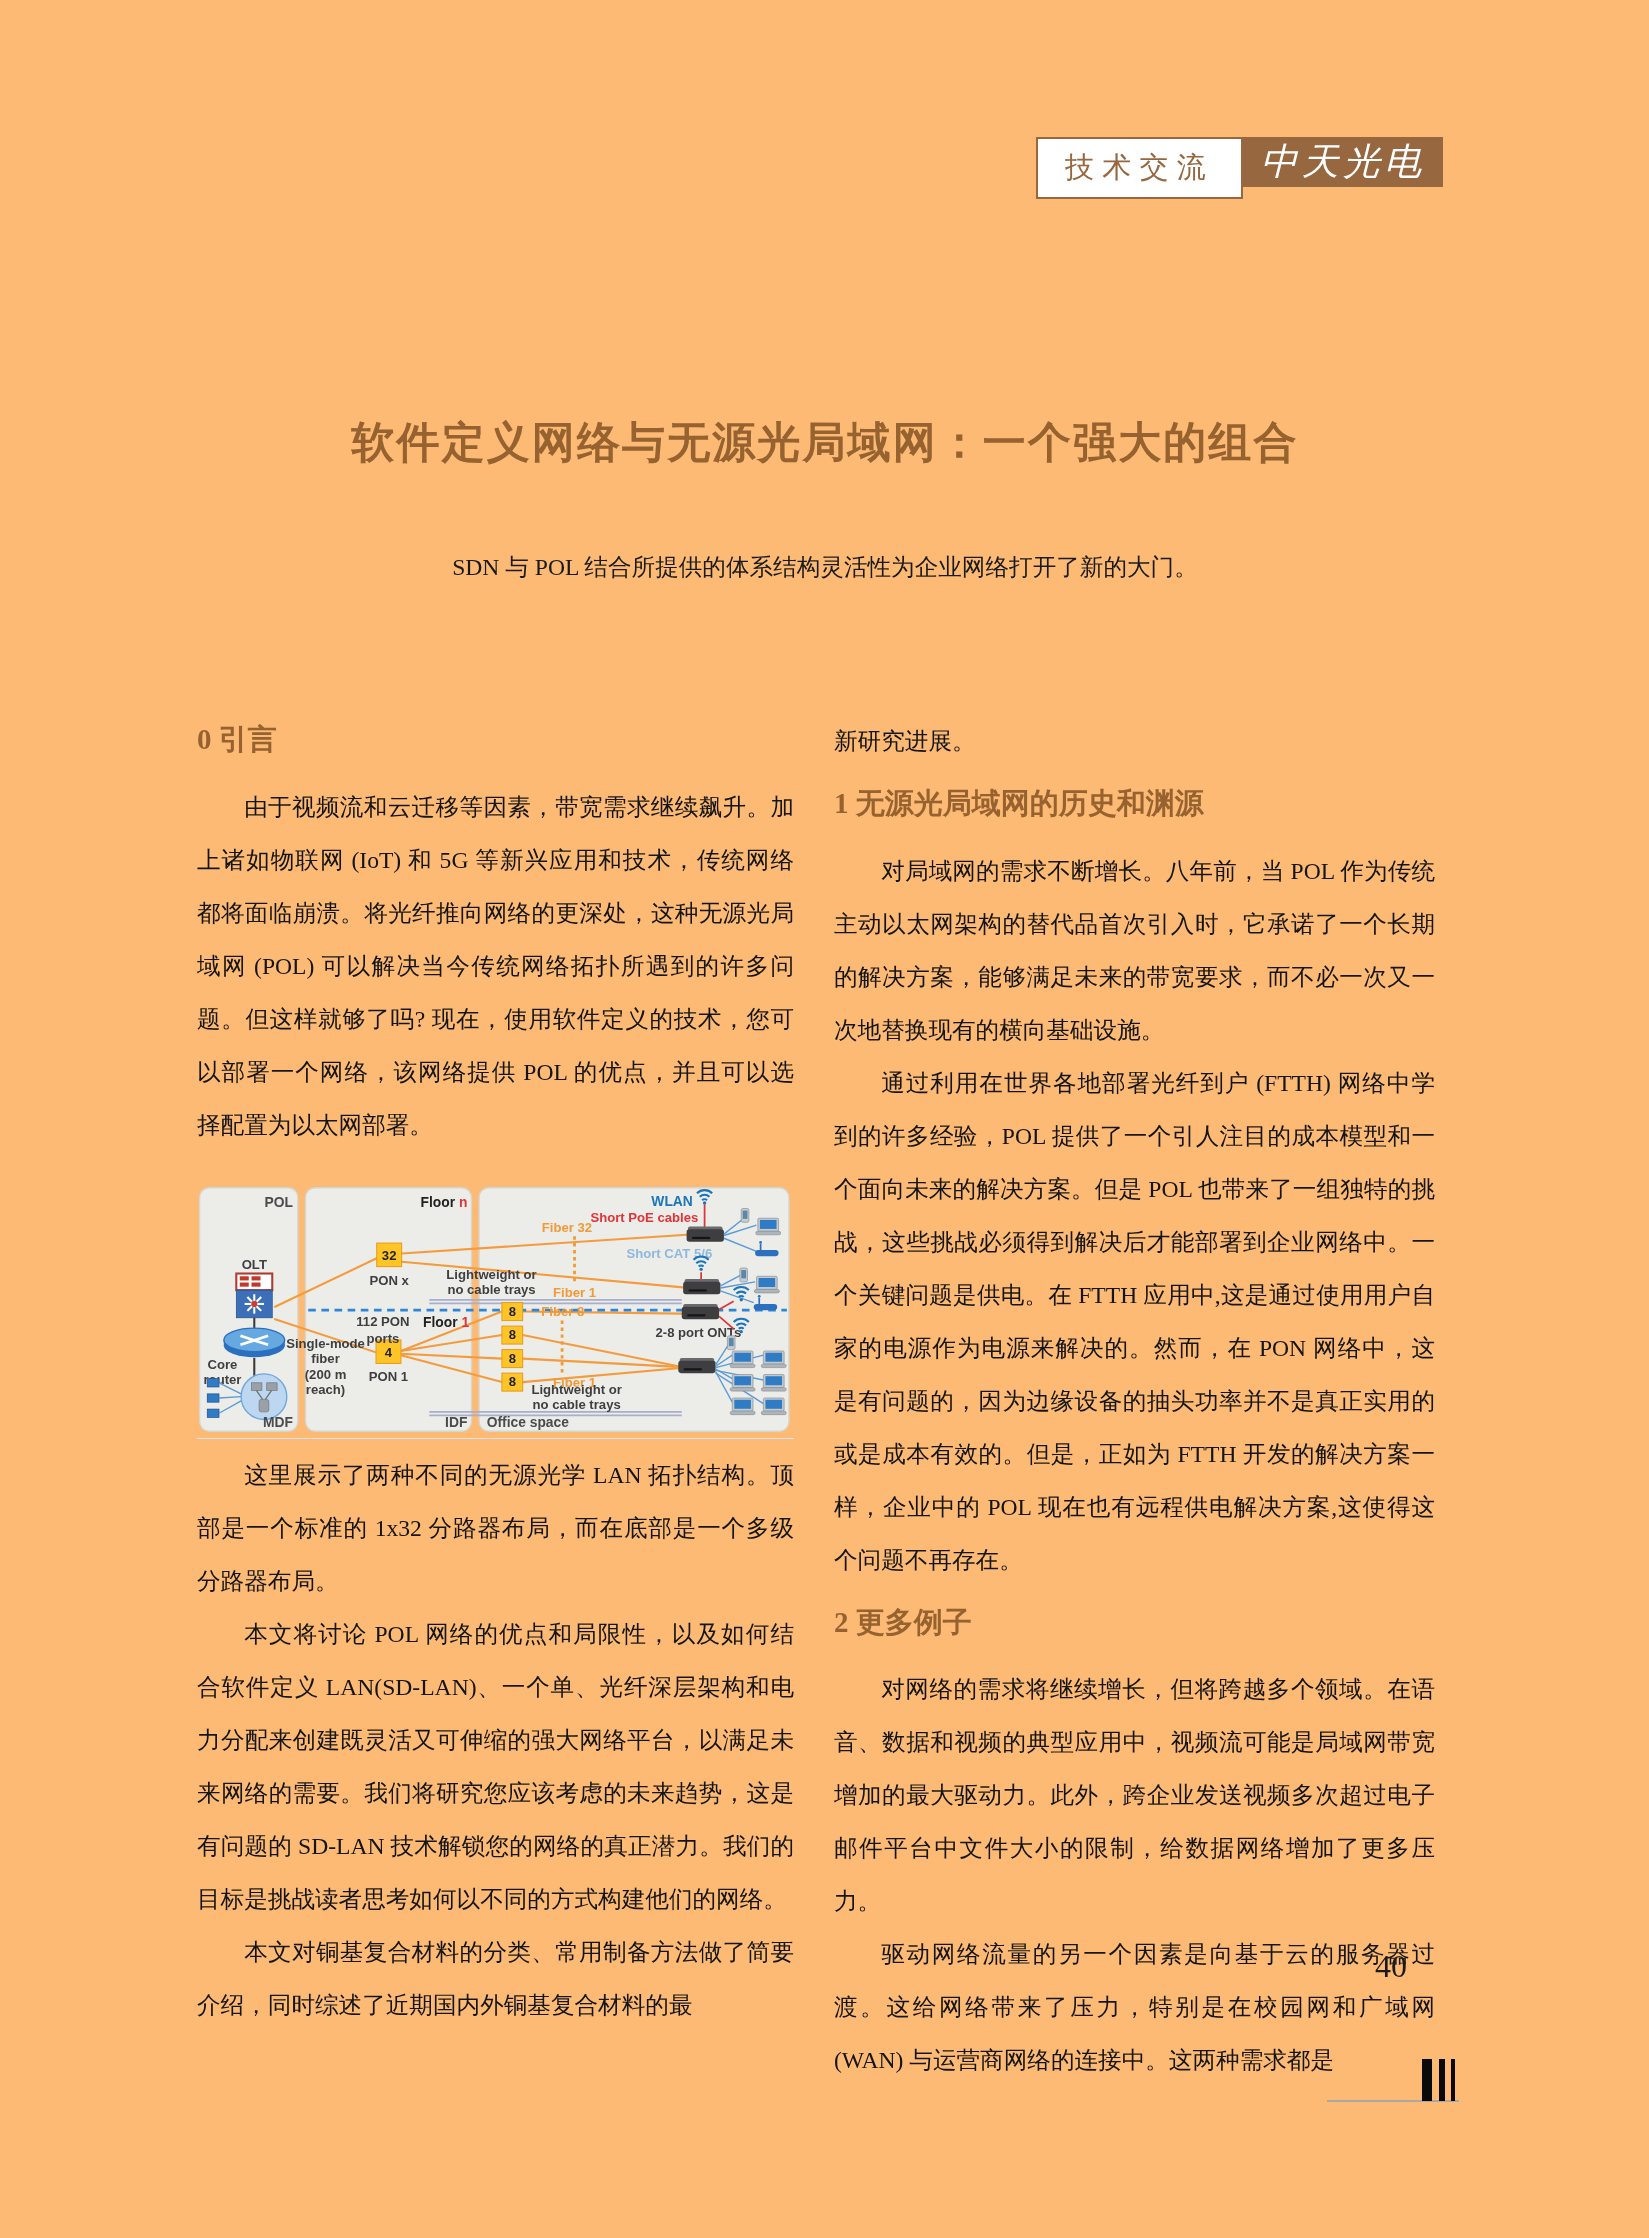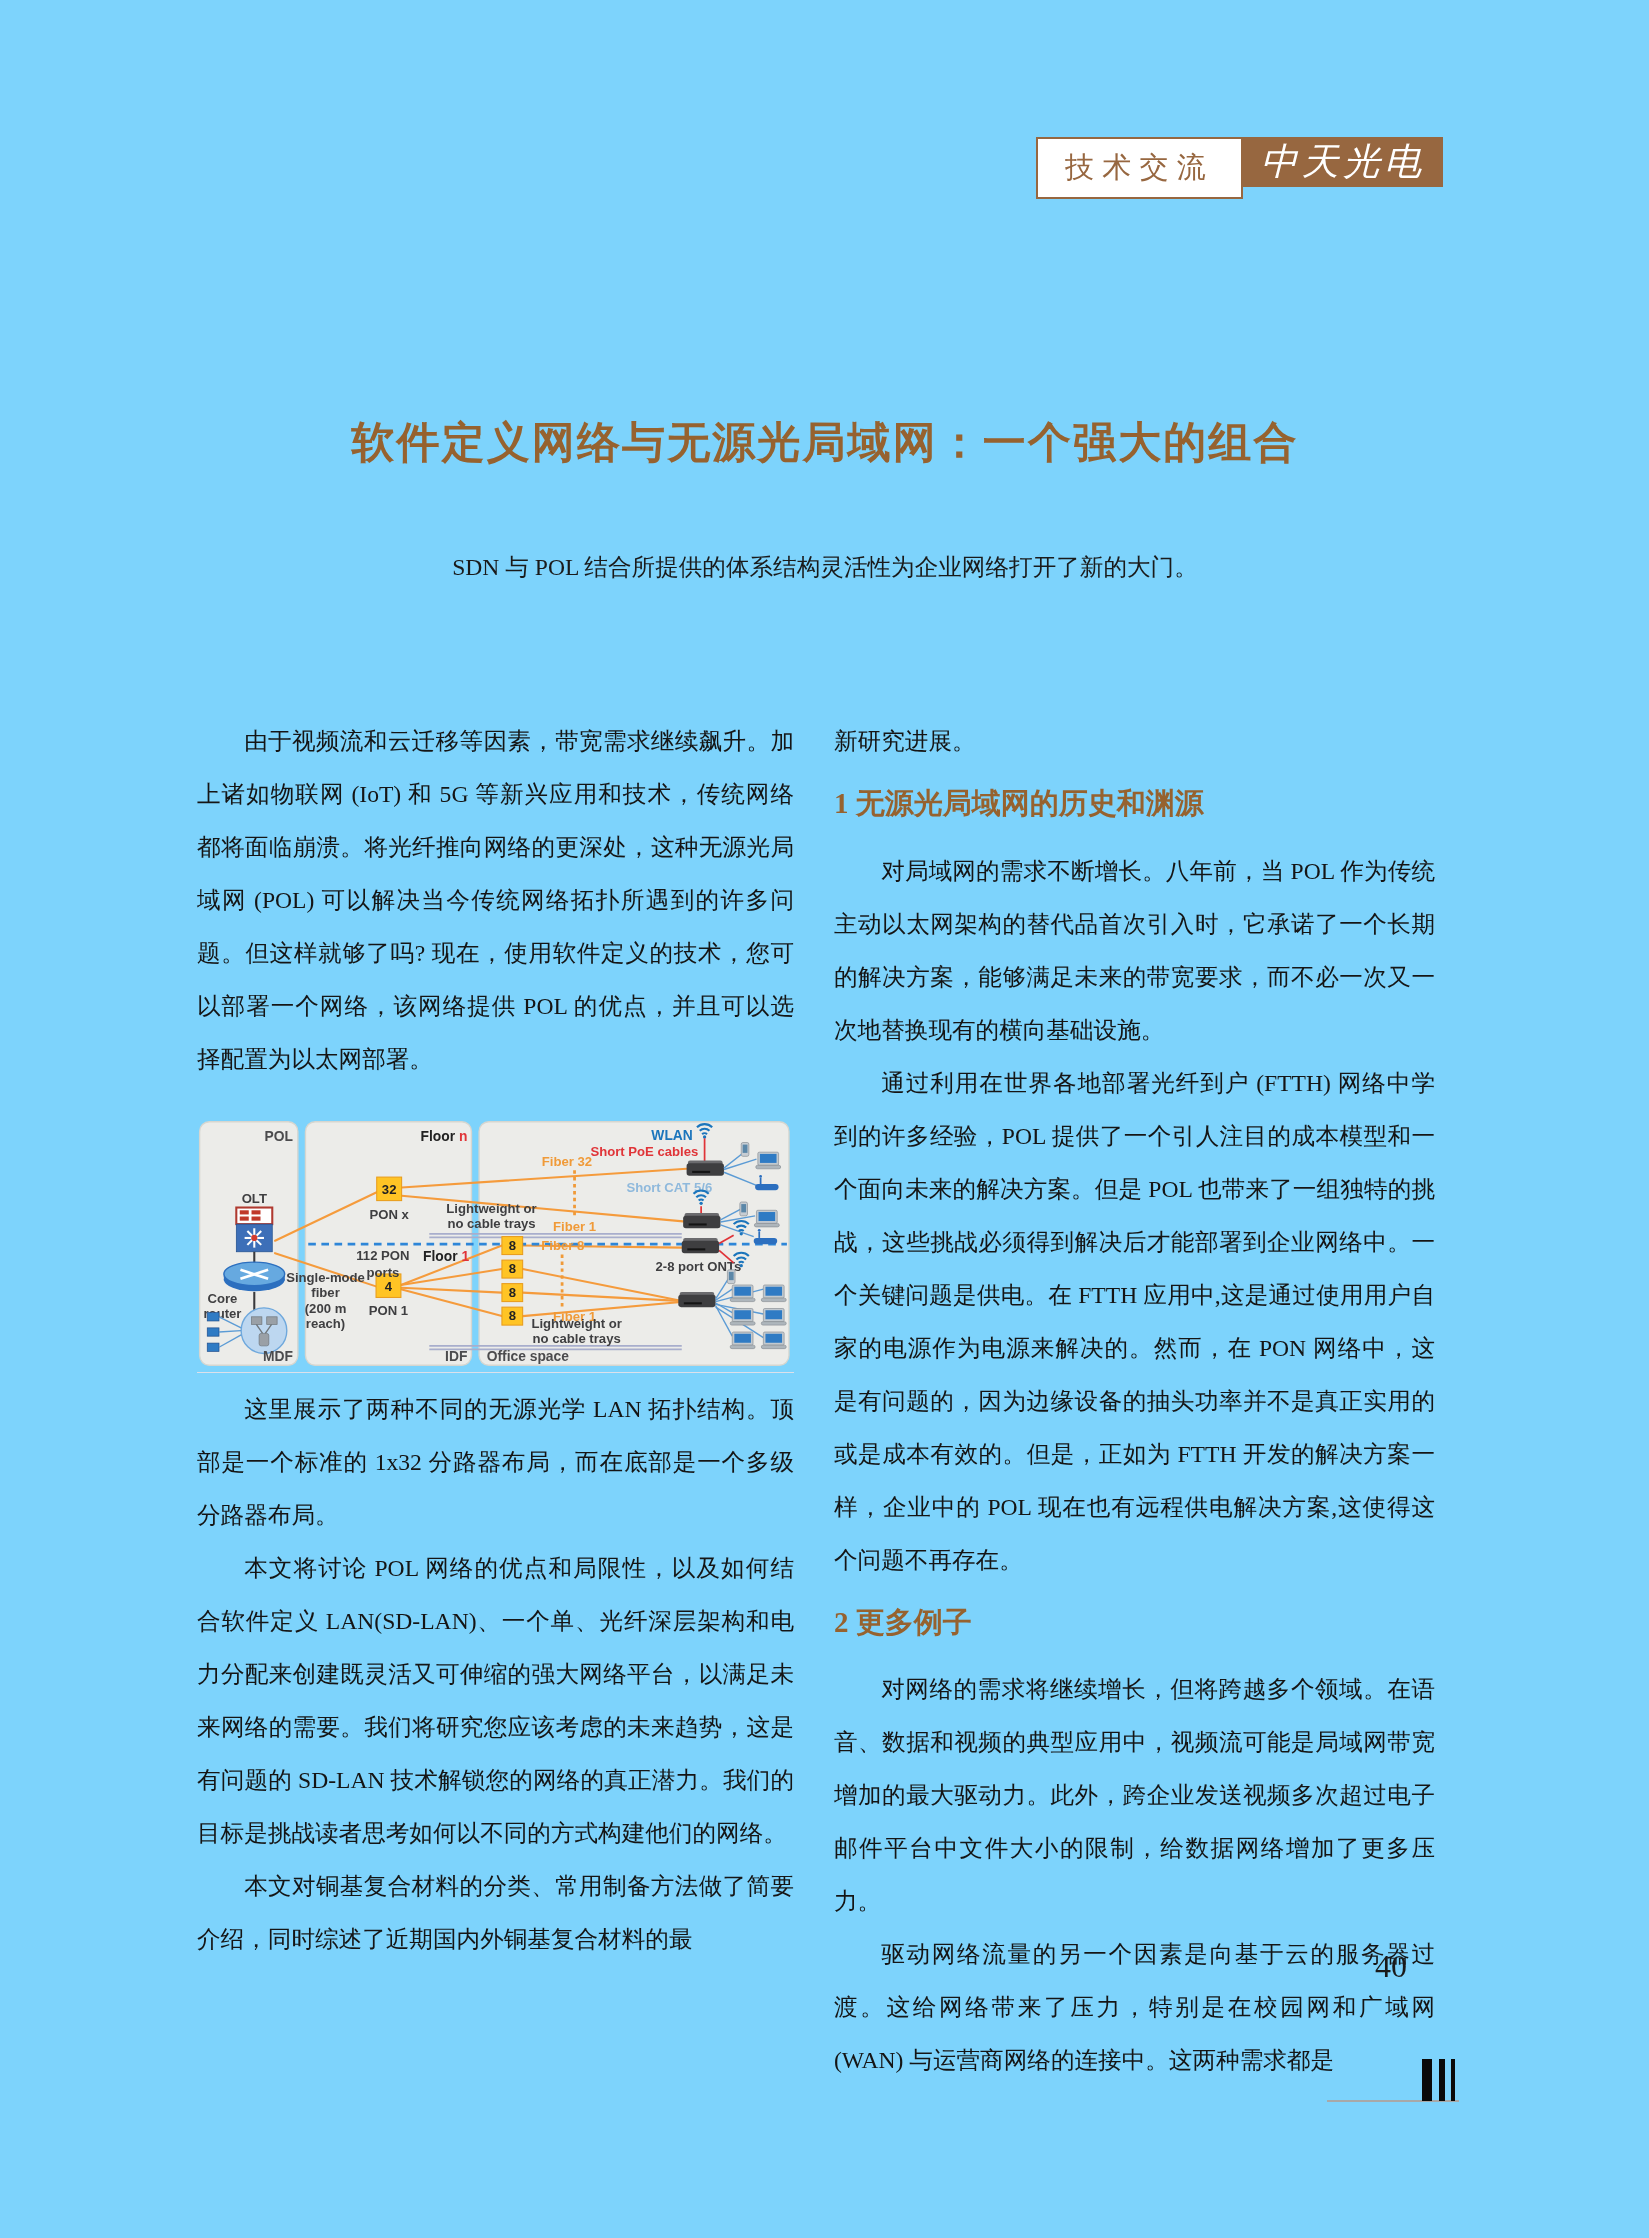--- a/index.html
+++ b/index.html
@@ -1,16 +1,16 @@
 <!DOCTYPE html>
 <html style="font-size:11px"><head>
 <meta charset="utf-8">
 <style>
   html,body{margin:0;padding:0;background:#ffffff;}
-  .page{position:relative;width:1650px;height:2239px;background:#7dd3fc;overflow:hidden;
+  .page{position:relative;width:1650px;height:2239px;background:#fdba74;overflow:hidden;
         font-family:"Liberation Serif","DejaVu Serif",serif;color:#151515;}
 
   
   .badge{position:absolute;left:1036px;top:137px;height:62px;display:flex;}
   .badge-white{width:203px;height:58px;border:2.1px solid #976740;background:#fff;
                display:flex;align-items:center;justify-content:center;
                font-size:29px;color:#976740;letter-spacing:8.3px;font-family:"Liberation Sans",sans-serif;}
   .badge-brown{width:200px;height:50px;background:#976740;display:flex;align-items:center;justify-content:center;
                font-size:37px;color:#ffffff;font-weight:normal;font-style:italic;letter-spacing:4.2px;
                font-family:"DejaVu Serif",serif;}
@@ -61,20 +61,21 @@
 
   <div class="badge">
     <div class="badge-white">技术交流</div>
     <div class="badge-brown">中天光电</div>
   </div>
 
   <div class="title">软件定义网络与无源光局域网：一个强大的组合</div>
   <div class="subtitle">SDN 与 POL 结合所提供的体系结构灵活性为企业网络打开了新的大门。</div>
 
   <div class="col col-left">
+    <h2>0 引言</h2>
     <p>由于视频流和云迁移等因素，带宽需求继续飙升。加上诸如物联网 (IoT) 和 5G 等新兴应用和技术，传统网络都将面临崩溃。将光纤推向网络的更深处，这种无源光局域网 (POL) 可以解决当今传统网络拓扑所遇到的许多问题。但这样就够了吗? 现在，使用软件定义的技术，您可以部署一个网络，该网络提供 POL 的优点，并且可以选择配置为以太网部署。</p>
 
     <figure class="diagram">
       <svg viewBox="0 0 860 386" width="596" height="267" font-family="&quot;Liberation Sans&quot;,sans-serif">
         <defs>
           <g id="wifi" stroke="#1B75BC" stroke-width="3" fill="none">
             <path d="M -11 -2 A 15.5 15.5 0 0 1 11 -2"></path>
             <path d="M -7 3 A 10 10 0 0 1 7 3"></path>
             <path d="M -3.5 8 A 5 5 0 0 1 3.5 8"></path>
             <circle cx="0" cy="12" r="2.4" fill="#1B75BC" stroke="none"></circle>

